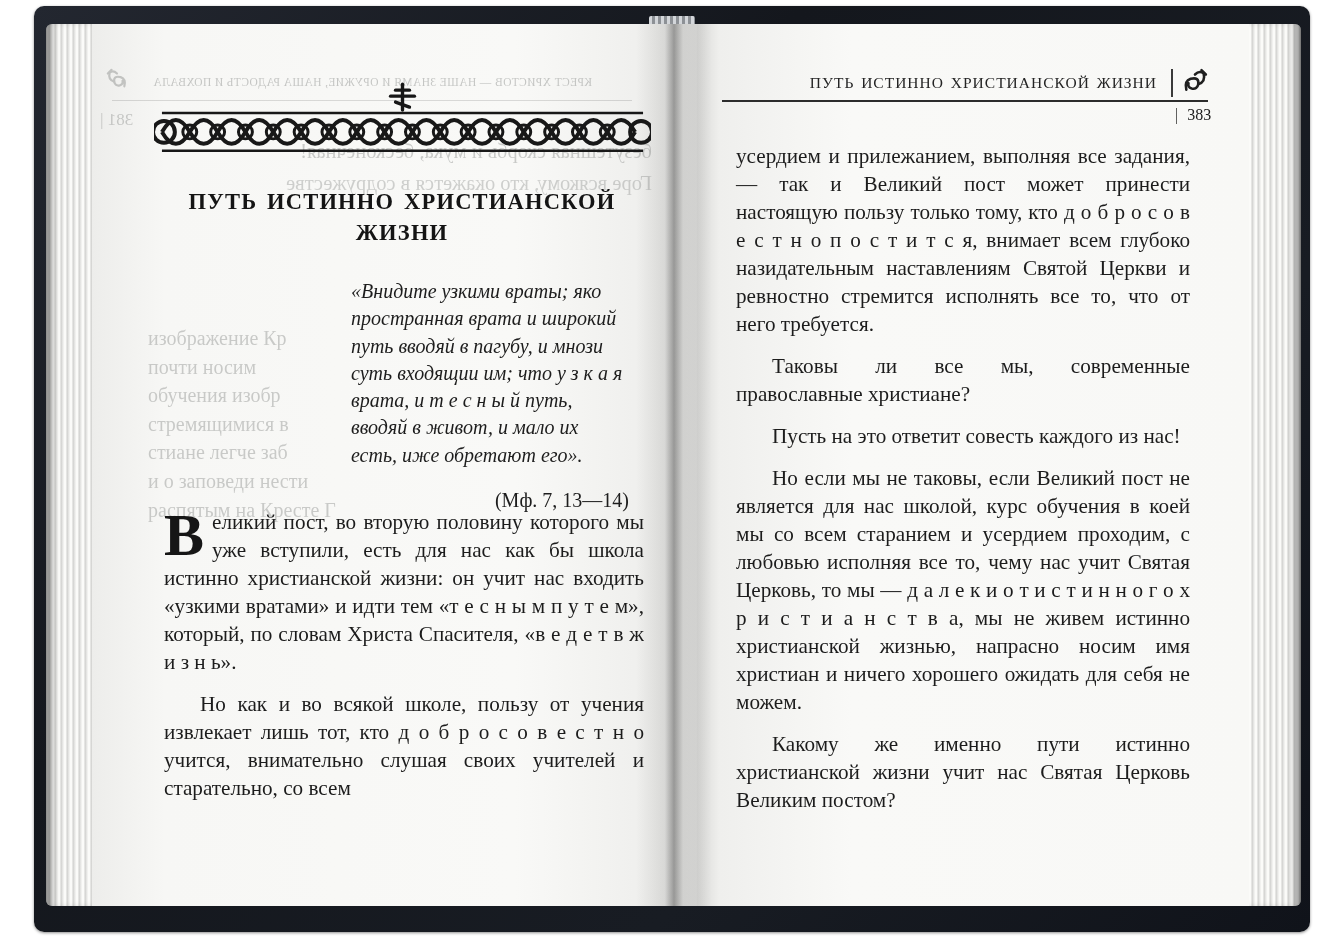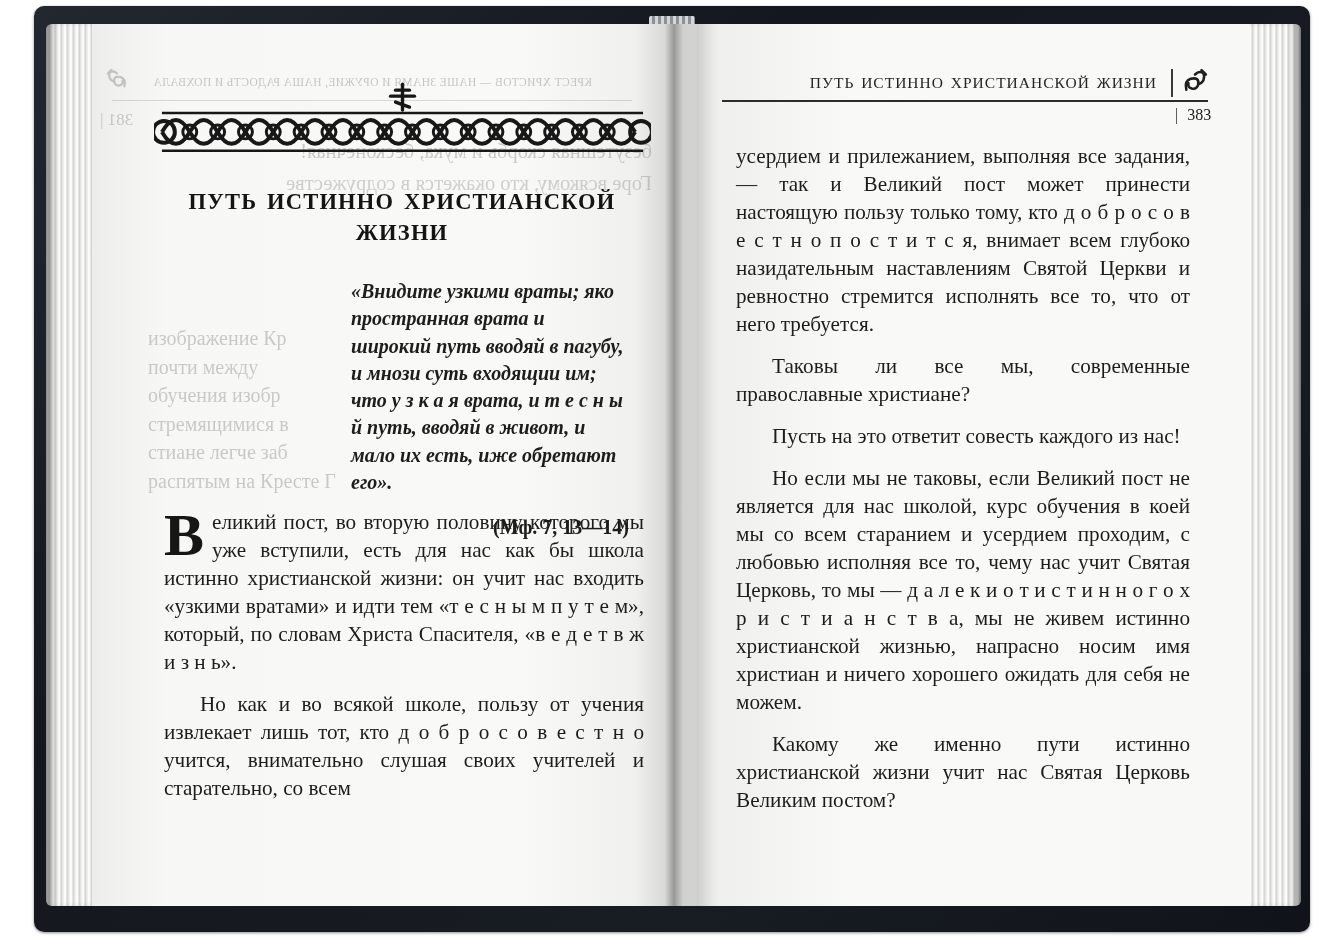--- a/index.html
+++ b/index.html
@@ -24,21 +24,21 @@
   .page.right{flex:1;background:linear-gradient(90deg,#d8d8d6 0%,#efefed 4%,#f9f9f7 28%,#f8f8f6 100%);}
   .gutter-shadow{position:absolute;left:50%;top:0;bottom:0;width:76px;transform:translateX(-50%);
         background:linear-gradient(90deg,rgba(0,0,0,0) 0%,rgba(25,25,25,.10) 38%,rgba(15,15,15,.38) 50%,rgba(25,25,25,.10) 62%,rgba(0,0,0,0) 100%);
         pointer-events:none;}
 
   
   .ornament-band{position:absolute;left:62px;top:58px;}
   .lp-title{position:absolute;left:55px;top:162px;width:510px;margin:0;text-align:center;
         font-size:22.5px;font-weight:bold;letter-spacing:1.2px;word-spacing:3px;line-height:31px;color:#141414;}
   .epigraph{position:absolute;left:259px;top:254px;width:278px;font-style:italic;font-size:20px;
-        line-height:27.3px;color:#1d1d1d;font-weight:bold;}
+        line-height:27.3px;color:#1d1d1d;}
   .epigraph-source{text-align:right;margin-top:18px;font-style:normal;font-size:20px;}
   .lp-body{position:absolute;left:58px;top:470px;width:508px;}
   .rp-body{position:absolute;left:25px;top:104px;width:482px;}
   .para{margin:14px;font-size:21.2px;line-height:28px;text-align:justify;color:#1c1c1c;}
   .para.indent{text-indent:36px;}
   .dropcap{float:left;font-size:60px;line-height:49px;font-weight:bold;margin:3px 8px 0 0;color:#161616;}
 
   
   .ghost{position:absolute;pointer-events:none;color:#9b9d9b;filter:blur(.6px);}
   .ghost.mirror{transform:scaleX(-1);}
@@ -80,24 +80,25 @@
             <path d="M18,2 l4,4"></path>
           </svg>
         </div>
         <div class="ghost mirror g-corner-num">
           <span>381</span> |
         </div>
         <div class="ghost mirror g-line1">безутешная скорбь и мука, бесконечная!</div>
         <div class="ghost mirror g-line2">Горе всякому, кто окажется в содружестве</div>
         <div class="ghost g-col">
           <div>изображение Кр</div>
-          <div>почти между</div>
+          <div>почти носим</div>
           <div>обучения изобр</div>
           <div>стремящимися в</div>
           <div>стиане легче заб</div>
+          <div>и о заповеди нести</div>
           <div>распятым на Кресте Г</div>
         </div>
 
         <div class="ornament-band">
           <svg width="497" height="74" viewBox="0 0 500 74" fill="none">
             <g stroke="#171717" stroke-width="3.4" stroke-linecap="round">
               <line x1="250" y1="2" x2="250" y2="28"></line>
               <line x1="243" y1="8" x2="257" y2="8"></line>
               <line x1="238" y1="14" x2="262" y2="14"></line>
               <line x1="243" y1="20" x2="257" y2="25"></line>

